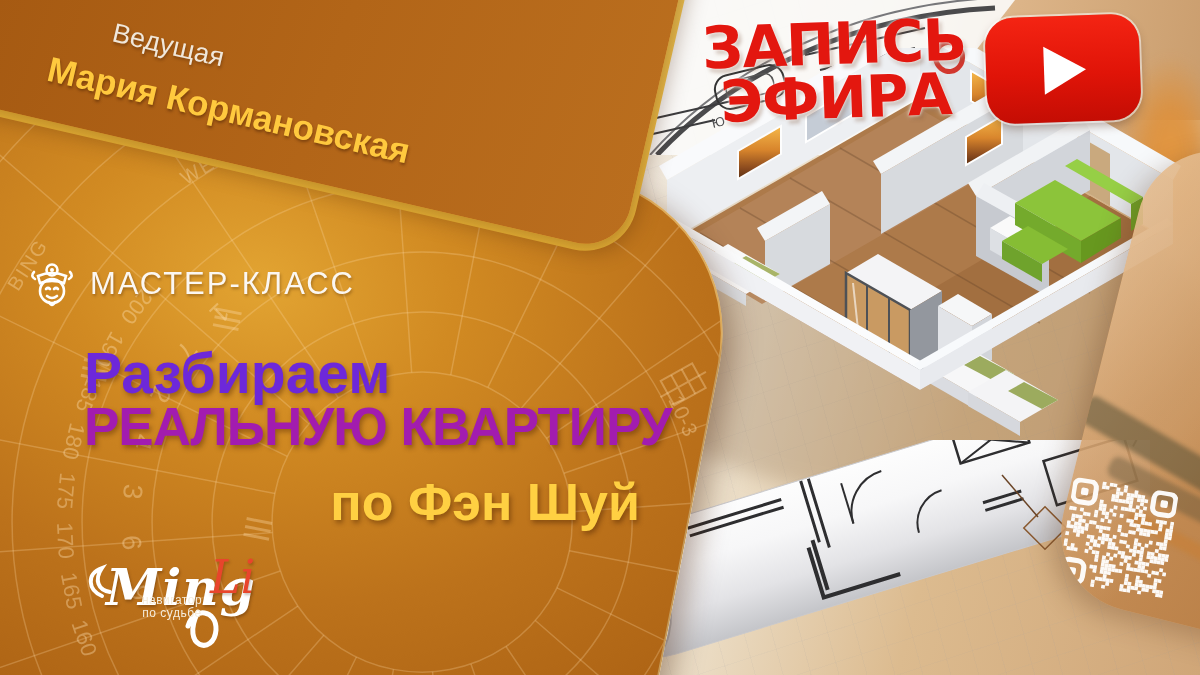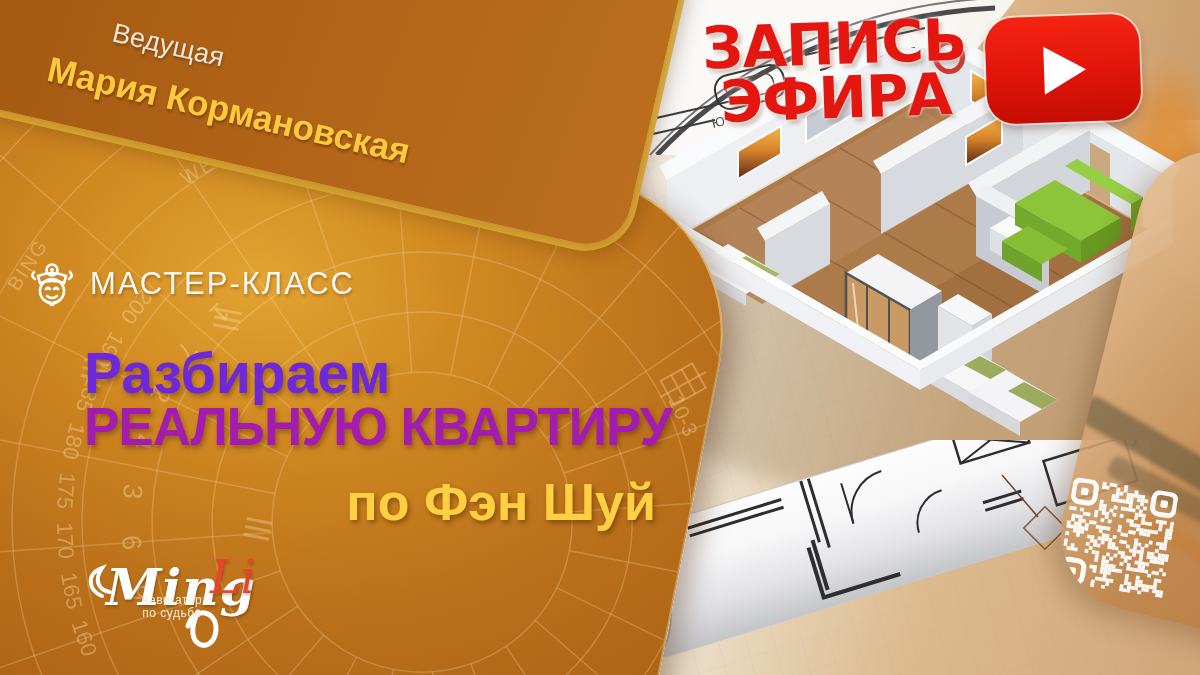--- a/index.html
+++ b/index.html
@@ -72,21 +72,21 @@
     font-size:35px;font-weight:700;color:#ffc93e;text-shadow:1px 2px 3px rgba(60,25,0,.45);}
   
   .fg{position:absolute;inset:0;z-index:7;pointer-events:none;}
   .fg *{pointer-events:auto;}
   .mk-row{position:absolute;left:28px;top:258px;display:flex;align-items:center;gap:14px;}
   .mk-label{font-size:31px;letter-spacing:2px;color:#fbf7f2;text-shadow:1px 2px 3px rgba(60,25,0,.35);}
   .t1{position:absolute;left:84px;top:340px;font-size:57px;font-weight:700;color:#6d28d9;
       text-shadow:2px 3px 5px rgba(70,30,0,.4);}
   .t2{position:absolute;left:84px;top:396px;font-size:53px;font-weight:700;letter-spacing:-1px;
       color:#a21caf;text-shadow:2px 3px 5px rgba(70,30,0,.4);}
-  .t3{position:absolute;left:256px;top:472px;width:400px;text-align:right;font-size:52px;
+  .t3{position:absolute;left:240px;top:472px;width:400px;text-align:right;font-size:52px;
       font-weight:700;color:#ffd042;text-shadow:2px 3px 5px rgba(70,30,0,.45);}
   .logo{position:absolute;left:80px;top:550px;width:340px;height:110px;}
   .logo-ming{position:absolute;left:26px;top:8px;font-family:"DejaVu Serif",serif;font-style:italic;
       font-weight:700;font-size:50px;color:#fff;letter-spacing:1px;text-shadow:1px 2px 3px rgba(60,25,0,.35);}
   .logo-li{position:absolute;left:130px;top:0px;font-family:"DejaVu Serif",serif;font-style:italic;
       font-weight:400;font-size:46px;color:#e8452c;text-shadow:1px 2px 3px rgba(60,25,0,.3);}
   .logo-tag{position:absolute;left:48px;top:44px;font-size:12px;line-height:1.1;letter-spacing:.5px;
       color:#f5ecdc;text-align:center;width:88px;}
   .site{position:absolute;left:145px;top:60px;font-size:21px;font-weight:700;letter-spacing:1.5px;
       color:#fff;text-shadow:1px 2px 3px rgba(60,25,0,.35);}

